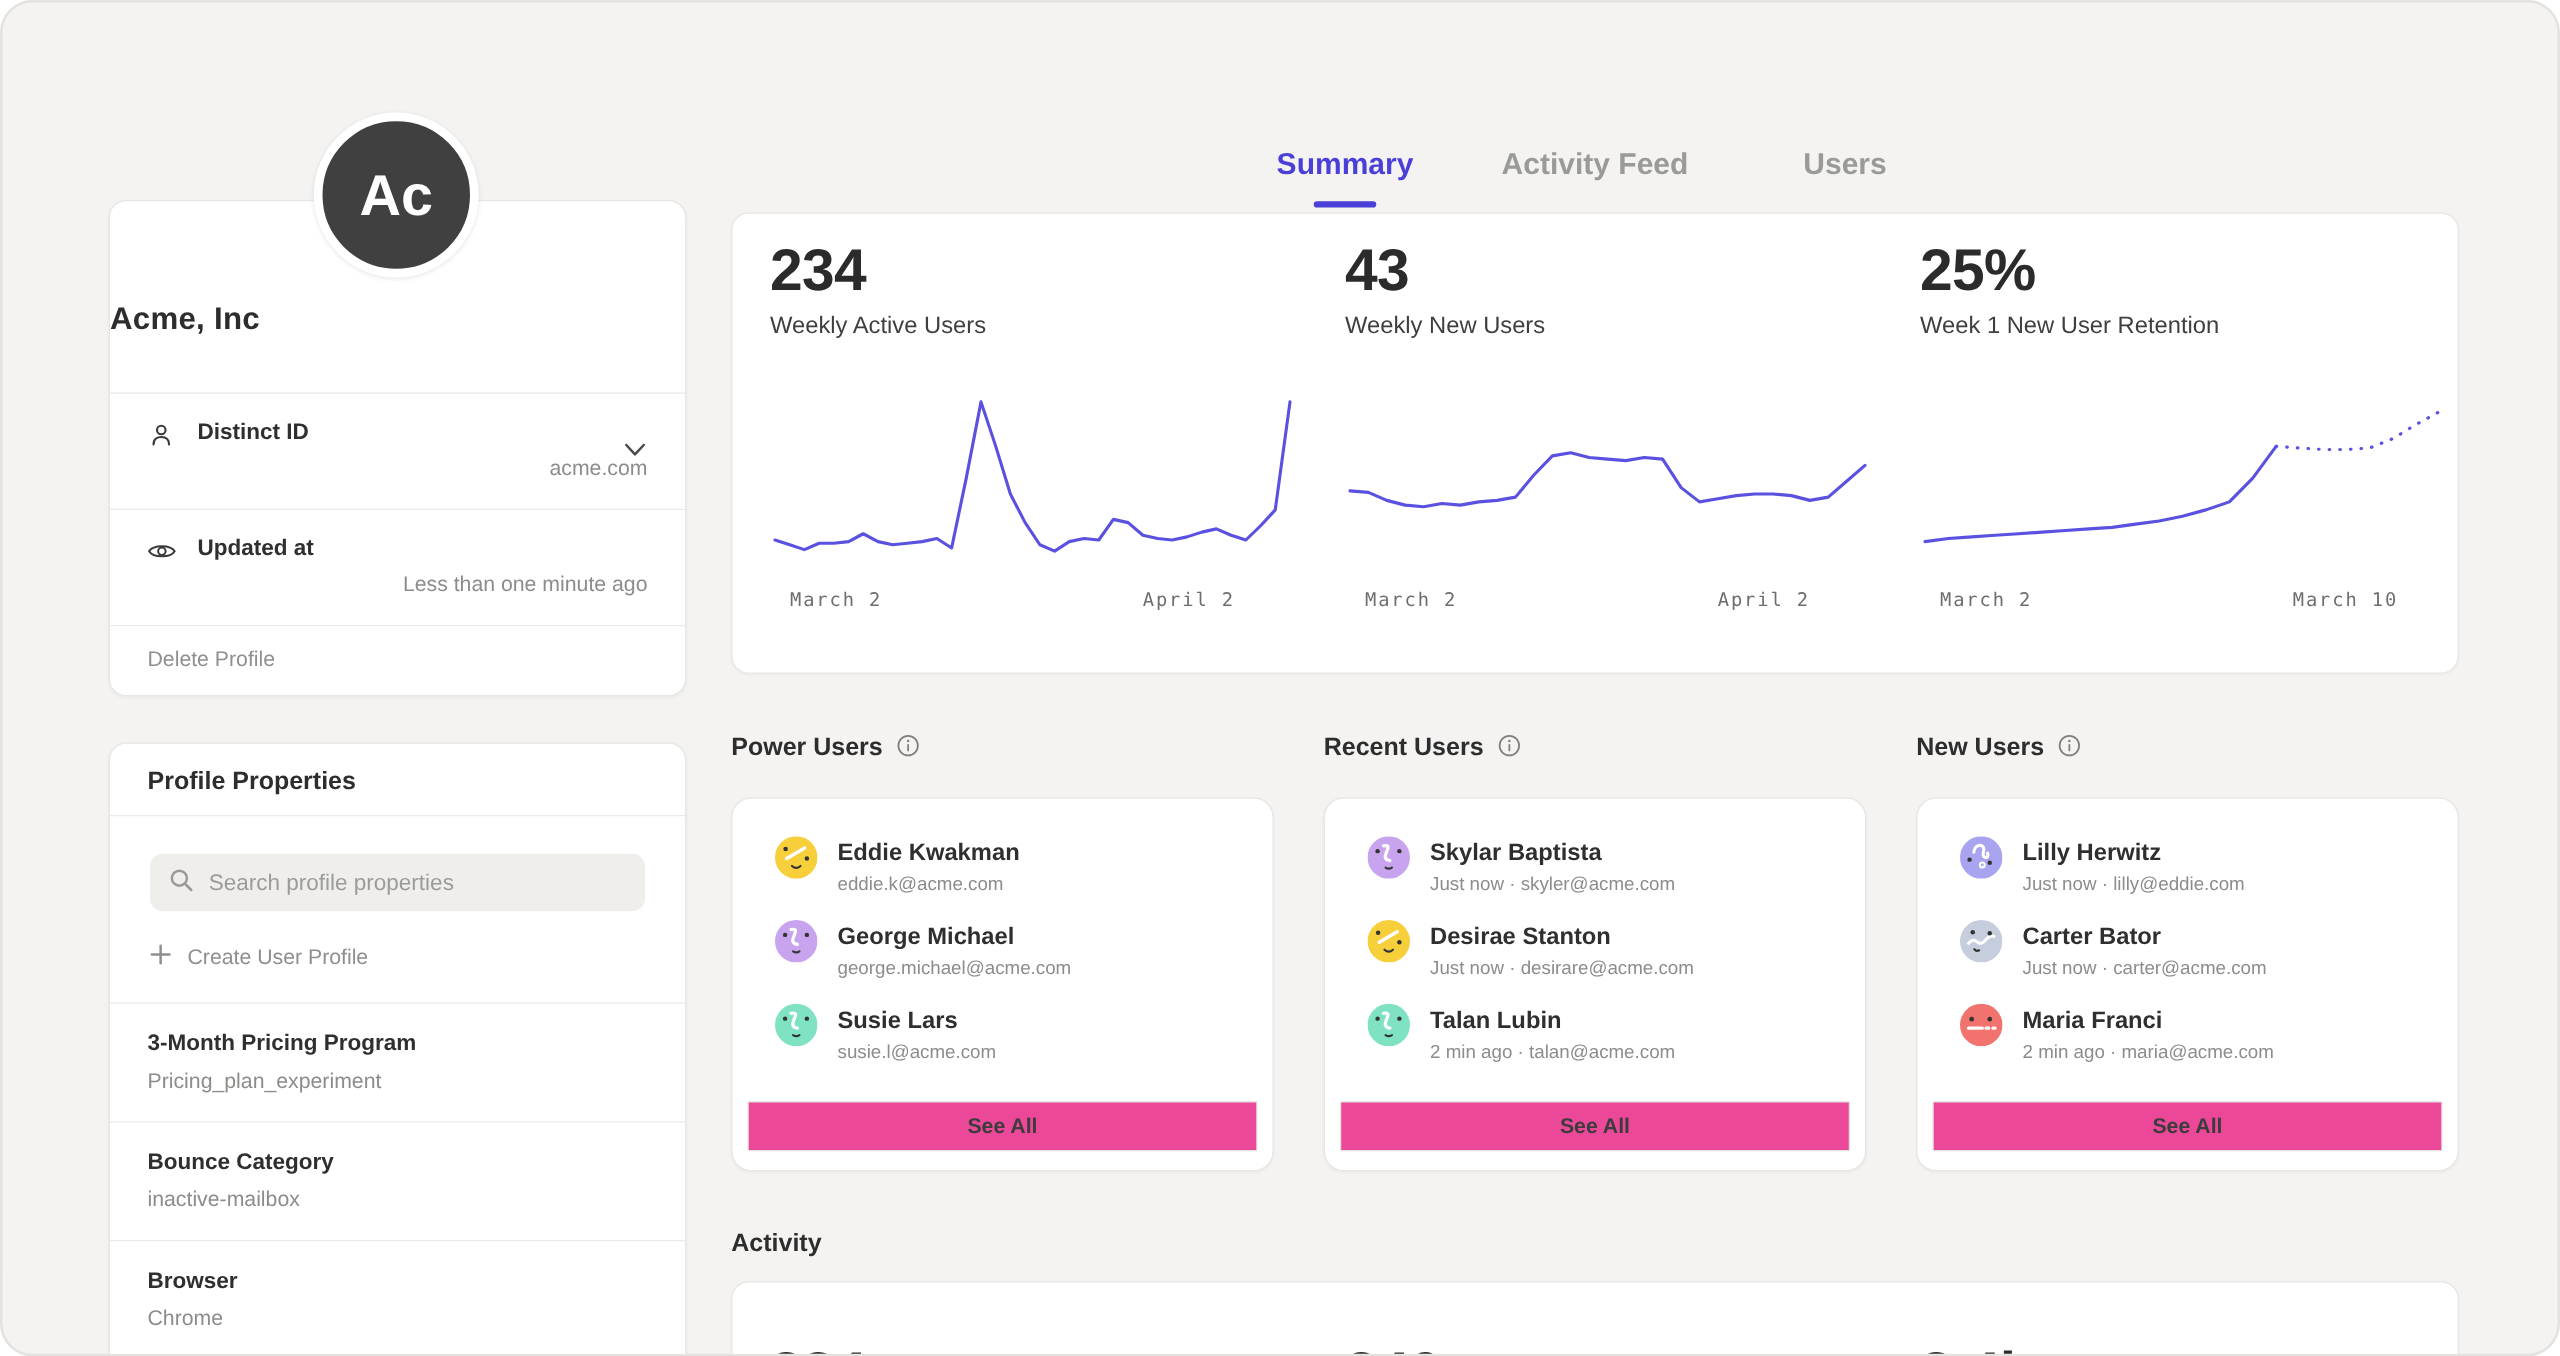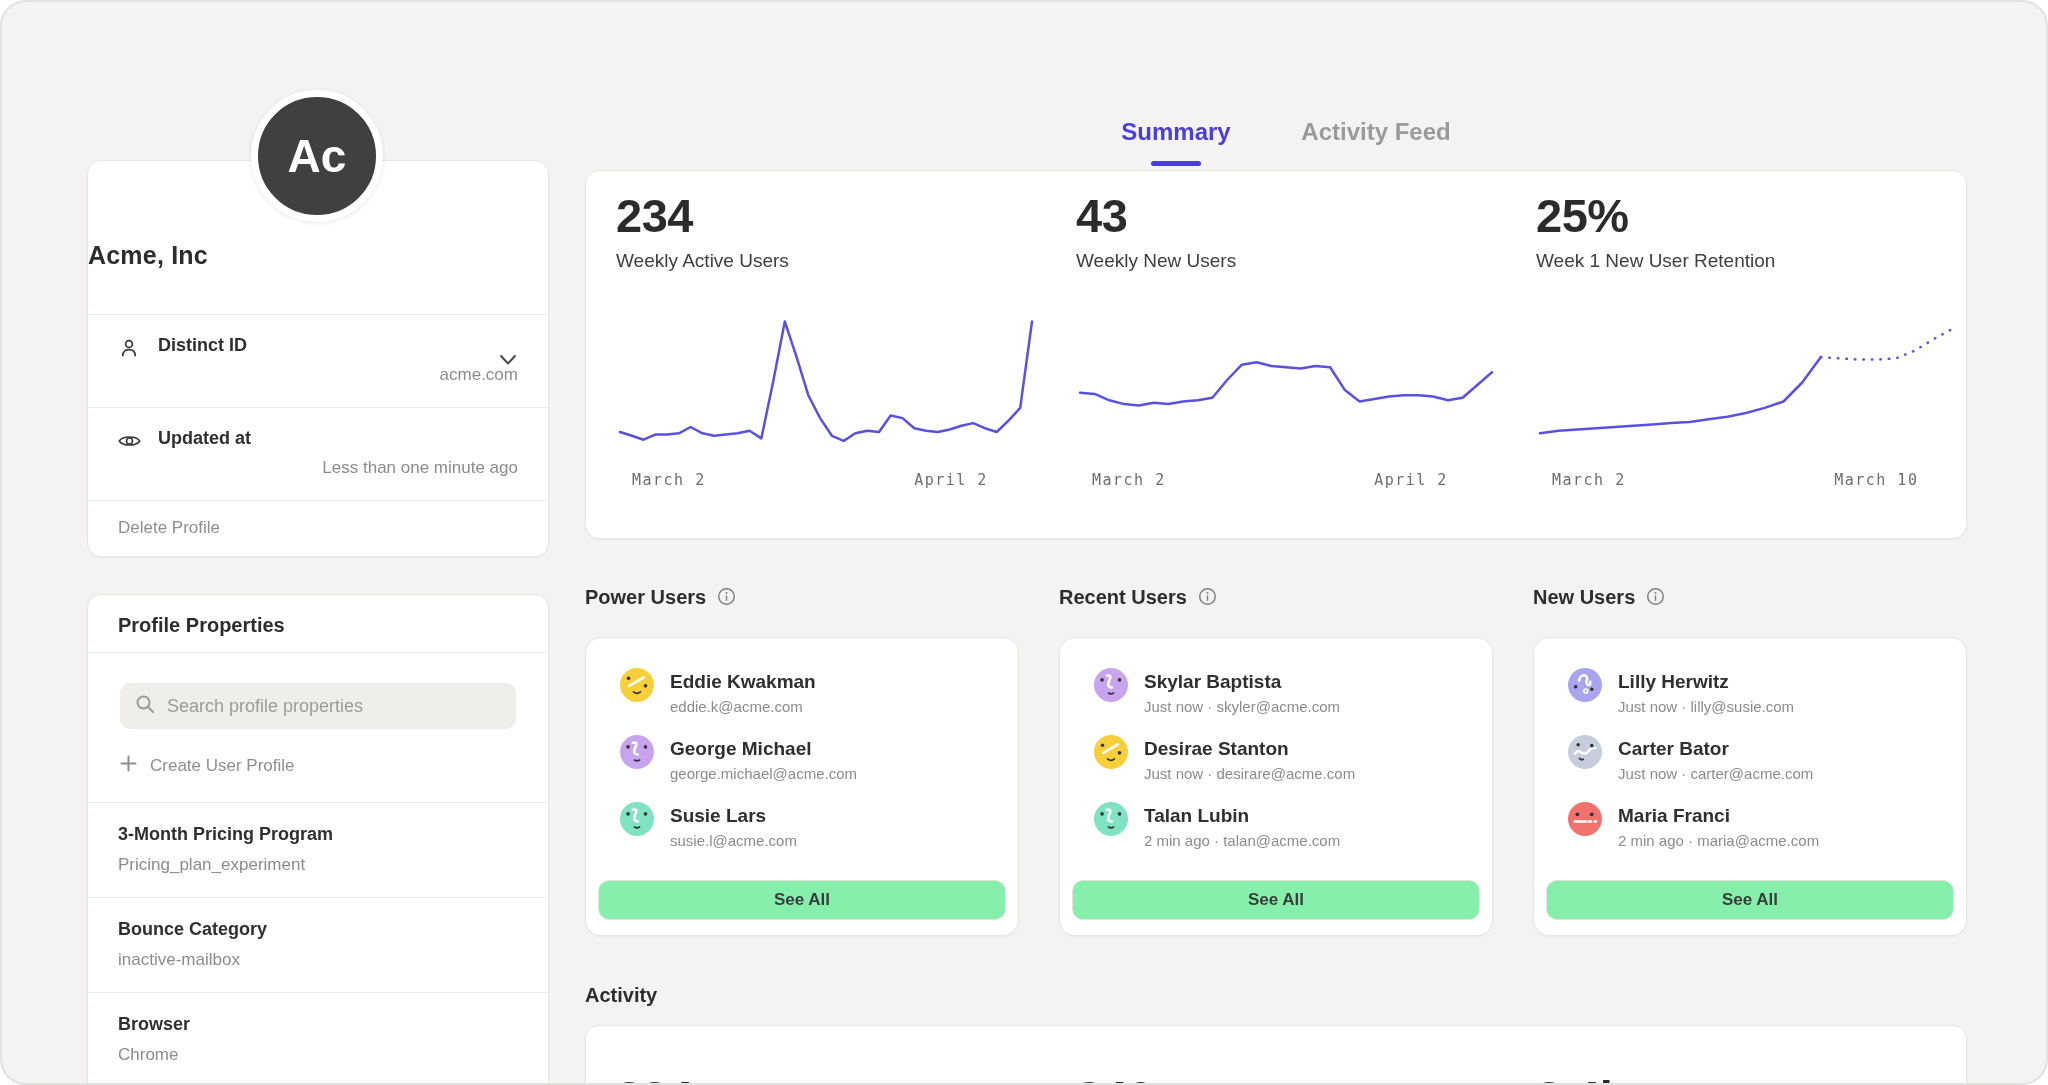--- a/index.html
+++ b/index.html
@@ -55,22 +55,22 @@
   
   .user-col { position:absolute; top:583px; width:434px; }
   .user-col.s0 { left:583px; } .user-col.s1 { left:1057px; } .user-col.s2 { left:1531px; }
   .sec-head { display:flex; align-items:center; gap:11px; }
   .sec-title { font-size:20px; font-weight:700; color:#2d2d2d; }
   .user-card { position:relative; margin-top:27px; width:434px; height:299px; background:#fff; border:1px solid #e8e6e3; border-radius:16px; box-shadow:0 1px 2px rgba(60,60,60,.04); }
   .user-item { position:absolute; left:34px; right:20px; height:60px; display:flex; gap:16px; cursor:pointer; }
   .user-item.i0 { top:30px; } .user-item.i1 { top:97px; } .user-item.i2 { top:164px; }
   .user-name { font-size:19px; font-weight:700; color:#2f2f2f; line-height:23px; margin-top:2px; }
   .user-detail { margin-top:5px; font-size:15px; color:#8c8c8a; }
-  .see-all { position:absolute; left:12px; right:12px; top:242px; height:40px; border:1px solid #e3e1de; border-radius:11px;
-    background:#86efac; display:flex; align-items:center; justify-content:center; font-size:17px; font-weight:600; color:#3c3c3c; cursor:pointer; }
+  .see-all { position:absolute; left:12px; right:12px; top:242px; height:40px; border:1px solid #e3e1de; border-radius:1px;
+    background:#ec4899; display:flex; align-items:center; justify-content:center; font-size:17px; font-weight:600; color:#3c3c3c; cursor:pointer; }
 
   
   .activity-title { position:absolute; left:583px; top:982px; font-size:20px; font-weight:700; color:#2d2d2d; }
   #activity-card { left:583px; top:1023px; width:1382px; height:200px; }
   .act-col { position:absolute; top:0; width:420px; }
   .act-col.c0 { left:30px; } .act-col.c1 { left:490px; } .act-col.c2 { left:950px; }
   .act-value { margin-top:44px; font-size:47px; font-weight:800; color:#2b2b2b; letter-spacing:-.5px; }
 </style>
 </head>
 <body>
@@ -149,20 +149,23 @@
   </div>
 
   <div class="tabs">
     <div class="tab active">
       <span>Summary</span>
       <span class="tab-underline"></span>
     </div>
     <div class="tab">
       <span>Activity Feed</span>
     </div>
+    <div class="tab">
+      <span>Users</span>
+    </div>
   </div>
 
   <div class="card" id="stat-card">
     <div class="stat-col c0">
       <div class="stat-value">234</div>
       <div class="stat-label">Weekly Active Users</div>
       <div class="spark"><svg width="420" height="135" viewBox="0 0 420 135">
               <polyline points="4.0,117.0 15.8,120.8 27.5,124.7 39.3,119.6 51.1,119.6 62.9,118.3 74.6,112.0 86.4,118.3 98.2,120.8 109.9,119.6 121.7,118.3 133.5,115.8 145.3,123.4 157.0,67.5 168.8,6.5 180.6,42.1 192.3,80.2 204.1,103.1 215.9,120.8 227.7,125.9 239.4,118.3 251.2,115.8 263.0,117.0 274.7,100.5 286.5,103.1 298.3,113.2 310.1,115.8 321.8,117.0 333.6,114.5 345.4,110.7 357.1,108.1 368.9,113.2 380.7,117.0 392.5,105.6 404.2,92.9 416.0,6.5" fill="none" stroke="#5b51e0" stroke-width="2.5" stroke-linejoin="round" stroke-linecap="round"></polyline>
             </svg></div>
       <div class="axis">
@@ -312,21 +315,21 @@
           <div class="user-item i0">
             <svg width="34" height="34" viewBox="0 0 40 40">
               <circle cx="20" cy="20" r="20" fill="#a9a4ef"></circle>
               <path d="M13 15 C14 6 25 7 22 15 C20 21 28 22 26 16" stroke="#fff" stroke-width="3" fill="none" stroke-linecap="round"></path>
               <circle cx="9" cy="22" r="2.1" fill="#333"></circle>
               <circle cx="28" cy="25" r="2.1" fill="#333"></circle>
               <circle cx="21" cy="27" r="2.3" fill="none" stroke="#fff" stroke-width="2"></circle>
             </svg>
             <div>
               <div class="user-name">Lilly Herwitz</div>
-              <div class="user-detail">Just now · lilly@susie.com</div>
+              <div class="user-detail">Just now · lilly@eddie.com</div>
             </div>
           </div>
           <div class="user-item i1">
             <svg width="34" height="34" viewBox="0 0 40 40">
               <circle cx="20" cy="20" r="20" fill="#c6cede"></circle>
               <path d="M8 22 Q12 17 16 20.5 T24 19 T32 15.5" stroke="#fff" stroke-width="2.8" fill="none" stroke-linecap="round"></path>
               <circle cx="12" cy="11.5" r="2.1" fill="#333"></circle>
               <circle cx="28" cy="12.5" r="2.1" fill="#333"></circle>
               <path d="M13.5 27.5 Q15.5 30 18 28.5" stroke="#333" stroke-width="2" fill="none" stroke-linecap="round"></path>
             </svg>

